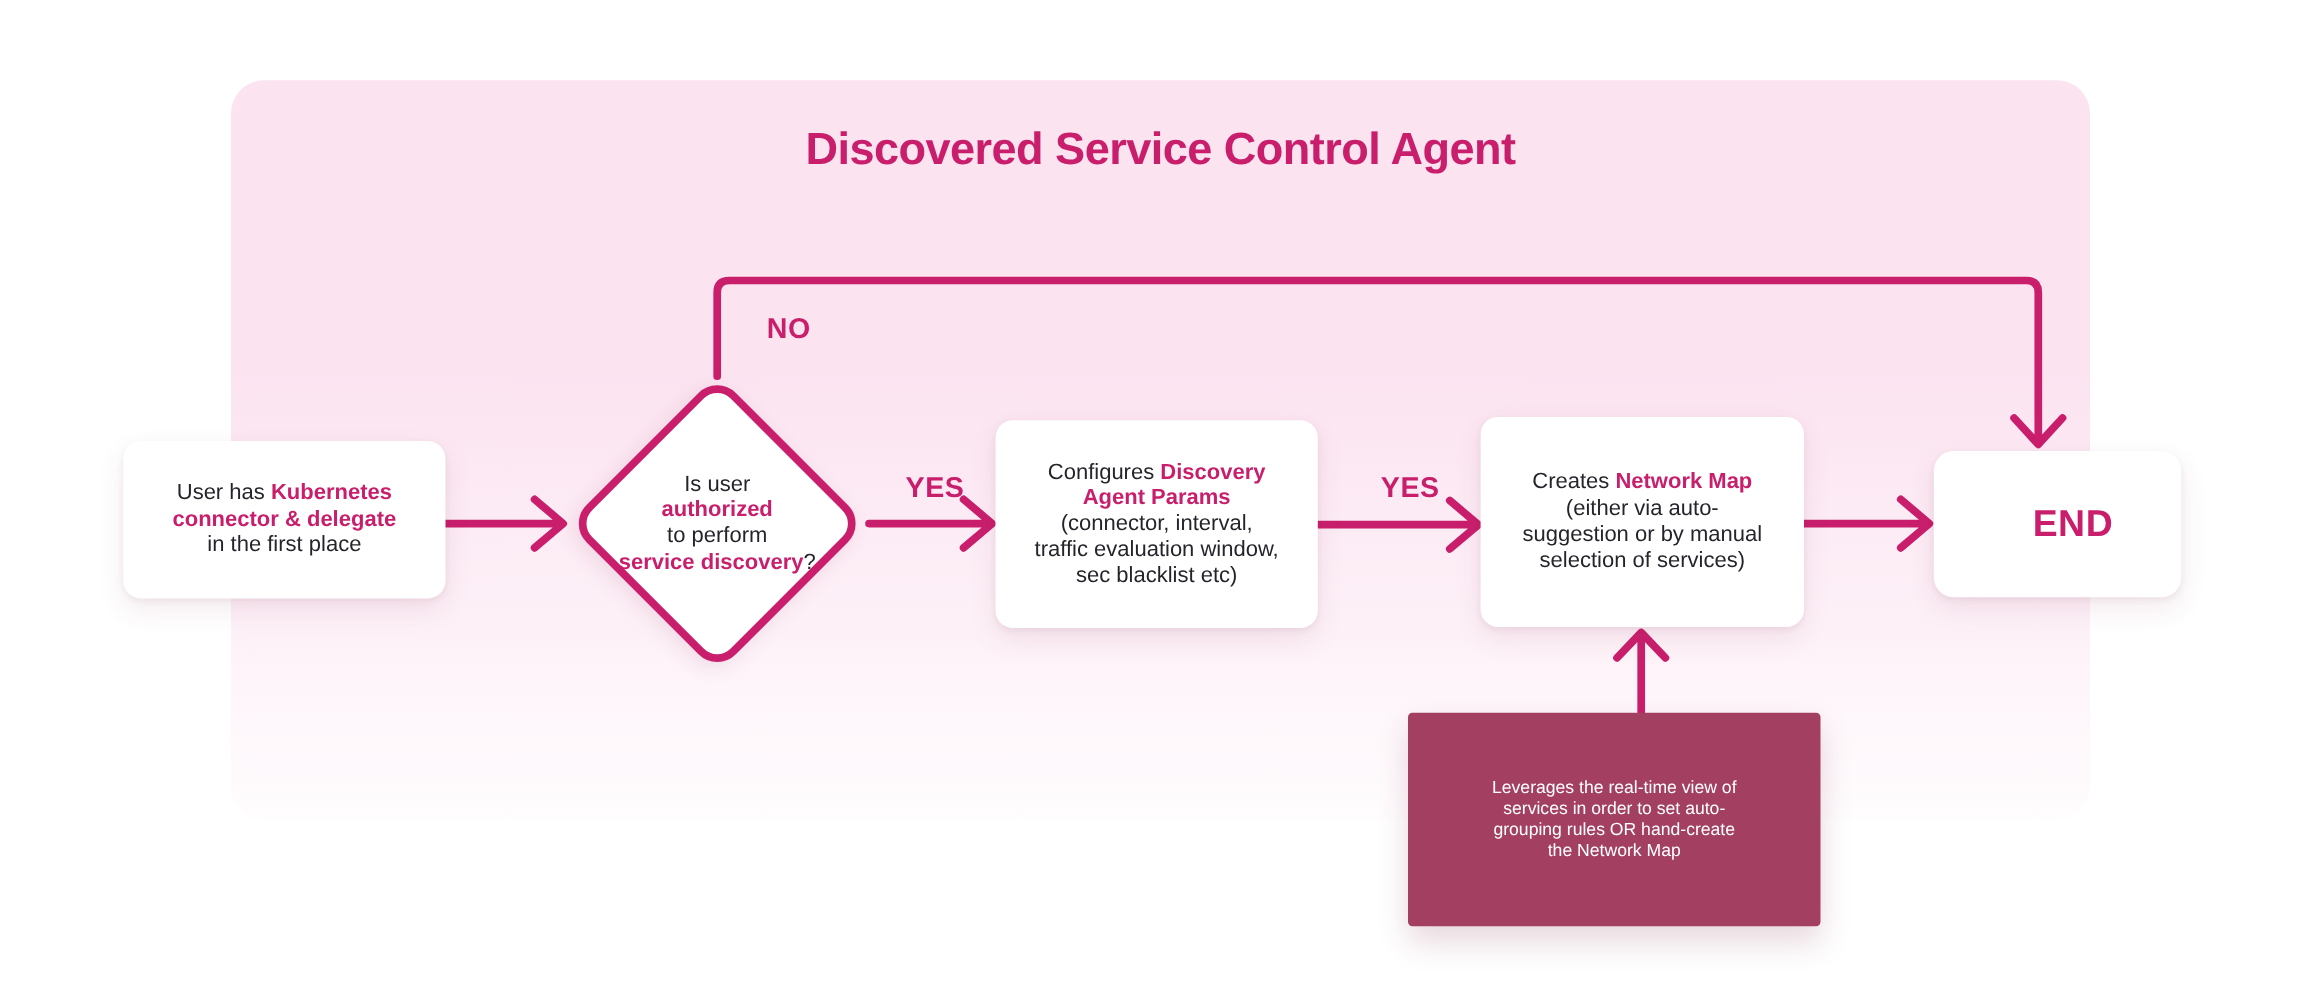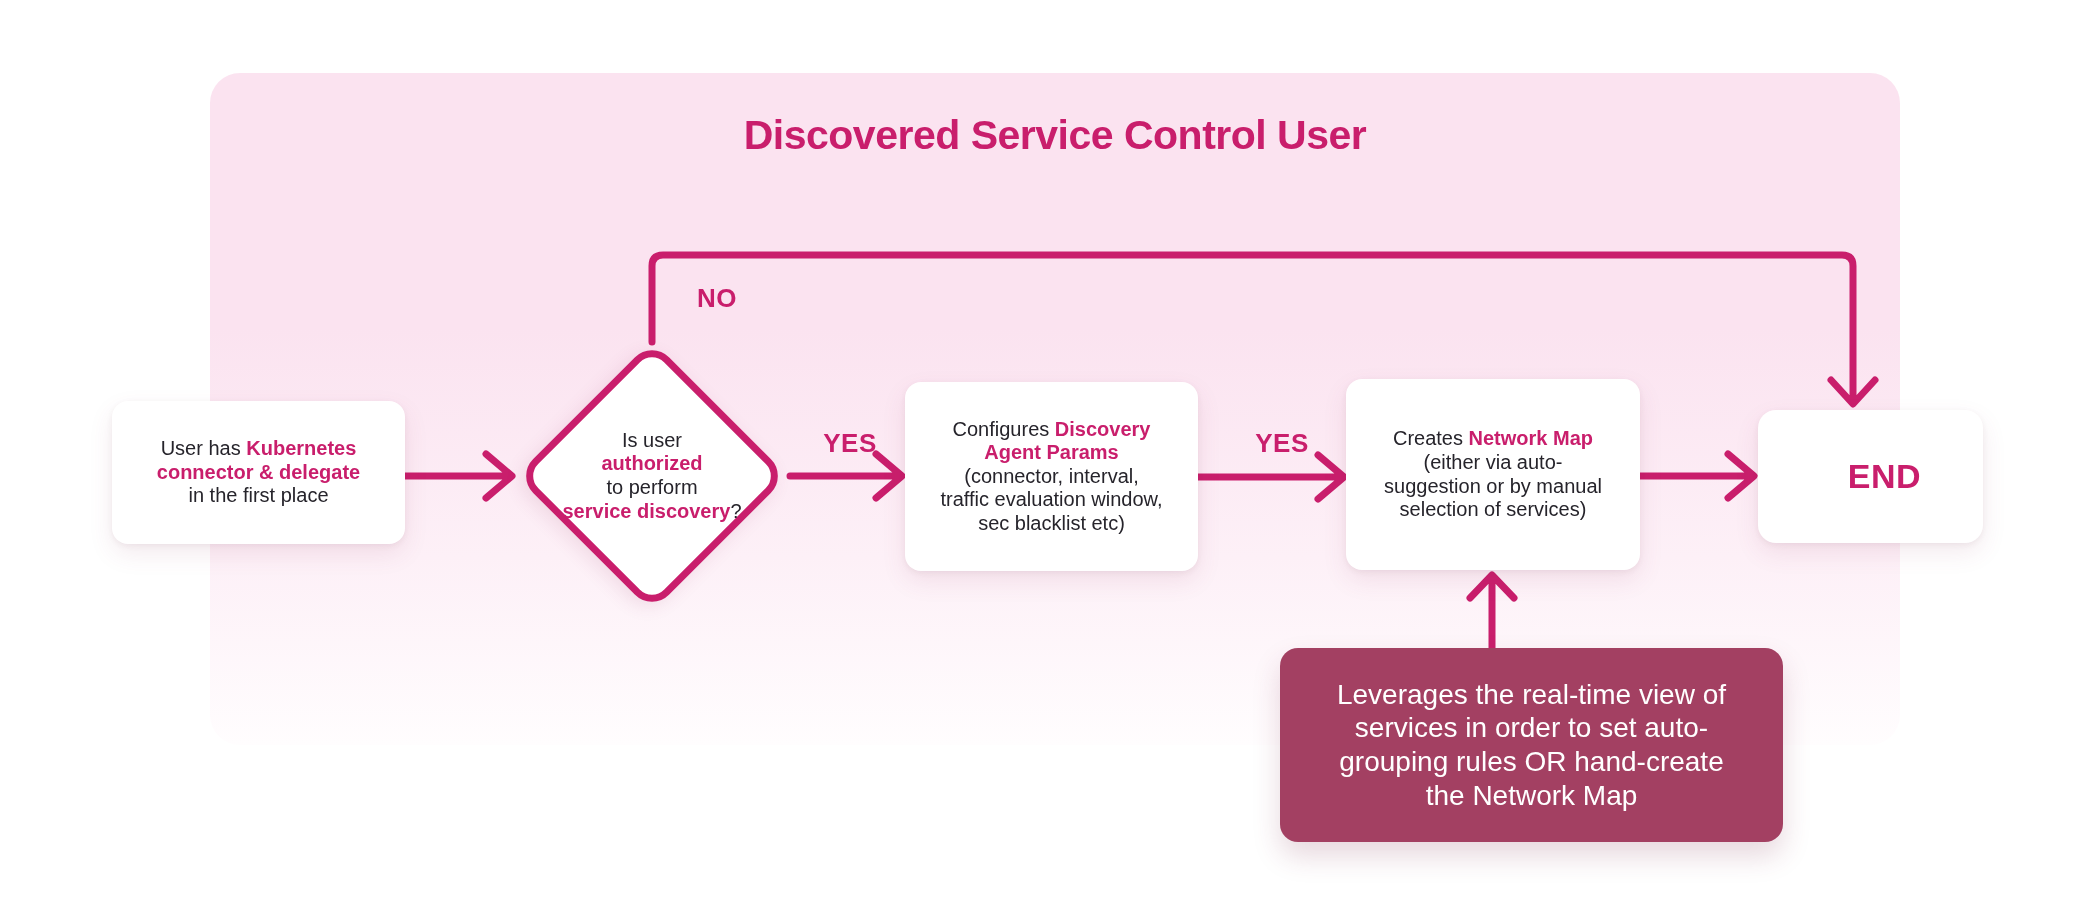--- a/index.html
+++ b/index.html
@@ -39,35 +39,35 @@
   .edge-label{position:absolute; font-weight:800; color:var(--accent);
     font-size:26px; letter-spacing:0.5px;margin-left:23px;}
   .centered{transform:translateX(-50%);}
 
   .end-node{position:absolute; left:1758px; top:410px; width:225px; height:133px;
     background:var(--node-bg); border-radius:18px;
     display:flex; align-items:center; justify-content:center;
     font-size:34px; font-weight:800; letter-spacing:0.5px; color:var(--accent);
     box-shadow:0 10px 24px rgba(150,60,100,0.10), 0 2px 6px rgba(60,20,40,0.06);padding-left:28px;}
 
-  .note{position:absolute; left:1280px; top:648px; width:503px; height:194px;
-    background:var(--note-bg); border-radius:18px;
+  .note{position:absolute; left:1280px; top:648px; width:375px; height:194px;
+    background:var(--note-bg); border-radius:4px;
     display:flex; align-items:center; justify-content:center; text-align:center;
-    color:var(--note-text); font-size:28px; line-height:1.2; white-space:pre-line;
+    color:var(--note-text); font-size:16px; line-height:1.2; white-space:pre-line;
     padding:12px 18px;
     box-shadow:0 14px 28px rgba(120,40,70,0.18);}
 </style>
 </head>
 <body>
 
 <div class="canvas">
 
   <div class="panel"></div>
 
-  <div class="title">Discovered Service Control User</div>
+  <div class="title">Discovered Service Control Agent</div>
 
   <svg class="wires" width="2096" height="903" viewBox="0 0 2096 903" aria-hidden="true">
     <path class="line" d="M405 476 H504 M486 454 L512 476 L486 498"></path>
     <path class="line" d="M790 476 H894 M876 454 L902 476 L876 498"></path>
     <path class="line" d="M1198 477 H1336 M1318 455 L1344 477 L1318 499"></path>
     <path class="line" d="M1640 476 H1746 M1728 454 L1754 476 L1728 498"></path>
     <path class="line" d="M652 342 V266 Q652 255 663 255 H1842 Q1853 255 1853 266 V397 M1831 380 L1853 404 L1875 380"></path>
     <path class="line" d="M1492 648 V582 M1470 598 L1492 575 L1514 598"></path>
   </svg>
 

